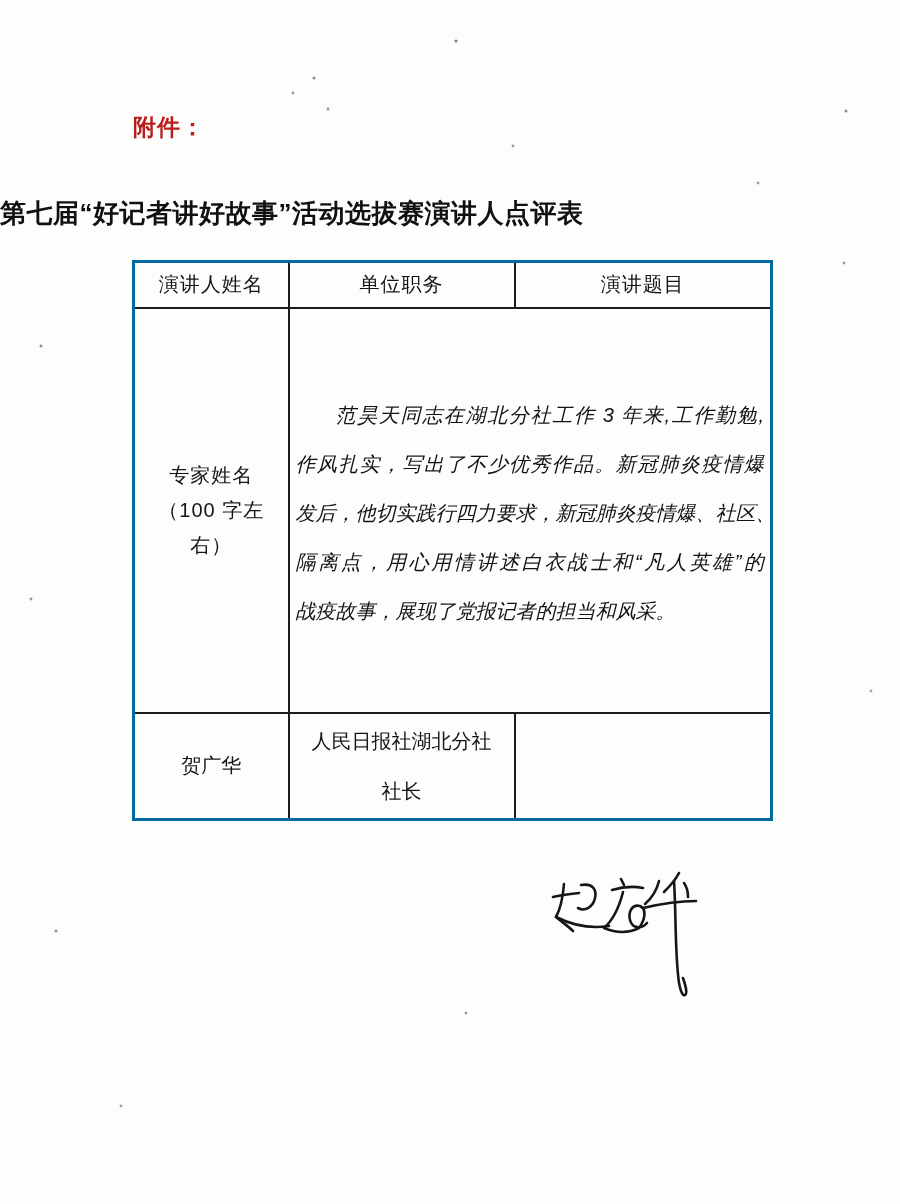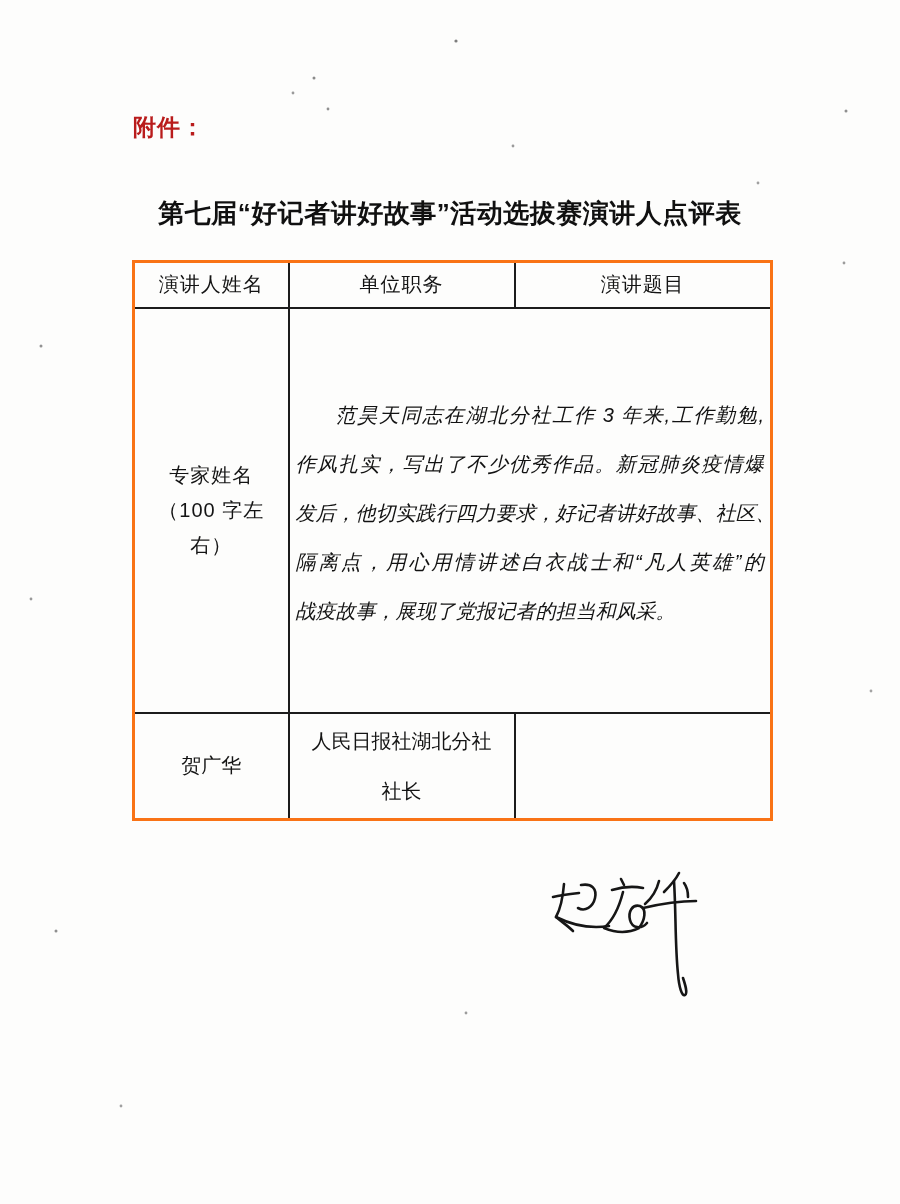--- a/index.html
+++ b/index.html
@@ -42,21 +42,21 @@
     font-size: 23px;
     font-weight: bold;
     letter-spacing: 1px;
     color: #b91c1c;
   }
 
   .doc-title {
     position: absolute;
     left: 0; top: 196px;
     width: 900px;
-    text-align: center;
+    text-align: left;
     font-size: 26px;
     font-weight: bold;
     letter-spacing: 0.5px;
     color: #101010;
   }
 
   table.form {
     position: absolute;
     left: 132px; top: 260px;
     width: 638px;
@@ -68,21 +68,21 @@
   table.form col.c3 { width: 257px; }
 
   table.form td {
     border: 2px solid #1c1c1c;
     text-align: center;
     vertical-align: middle;
     font-size: 20px;
     color: #141414;
     padding: 2px 6px;
   }
-  table.form { border: 3px solid #f97316; }
+  table.form { border: 3px solid #0369a1; }
   tr.expert-header-row td { border-top-width: 3px; }
 
   tr.header-row td { height: 46px; font-size: 20px; letter-spacing: 1px; }
   tr.speaker-row td { height: 68px; }
   tr.comment-row td { height: 405px; }
   tr.expert-header-row td { height: 67px; letter-spacing: 1px; }
   tr.expert-data-row td { height: 106px; }
 
   .two-line { line-height: 32px; }
   .two-line-wide { line-height: 50px; }
@@ -148,21 +148,21 @@
       <td>
         <div class="comment-label">
           <div>专家姓名</div>
           <div>（100 字左右）</div>
         </div>
       </td>
       <td class="comment-cell" colspan="2">
         <div class="comment-text">
           <div class="comment-line first">范昊天同志在湖北分社工作 3 年来,工作勤勉,</div>
           <div class="comment-line">作风扎实，写出了不少优秀作品。新冠肺炎疫情爆</div>
-          <div class="comment-line">发后，他切实践行四力要求，好记者讲好故事、社区、</div>
+          <div class="comment-line">发后，他切实践行四力要求，新冠肺炎疫情爆、社区、</div>
           <div class="comment-line">隔离点，用心用情讲述白衣战士和“凡人英雄”的</div>
           <div class="comment-line last">战疫故事，展现了党报记者的担当和风采。</div>
         </div>
       </td>
     </tr>
 
 
     <tr class="expert-data-row">
       <td>贺广华</td>
       <td>

